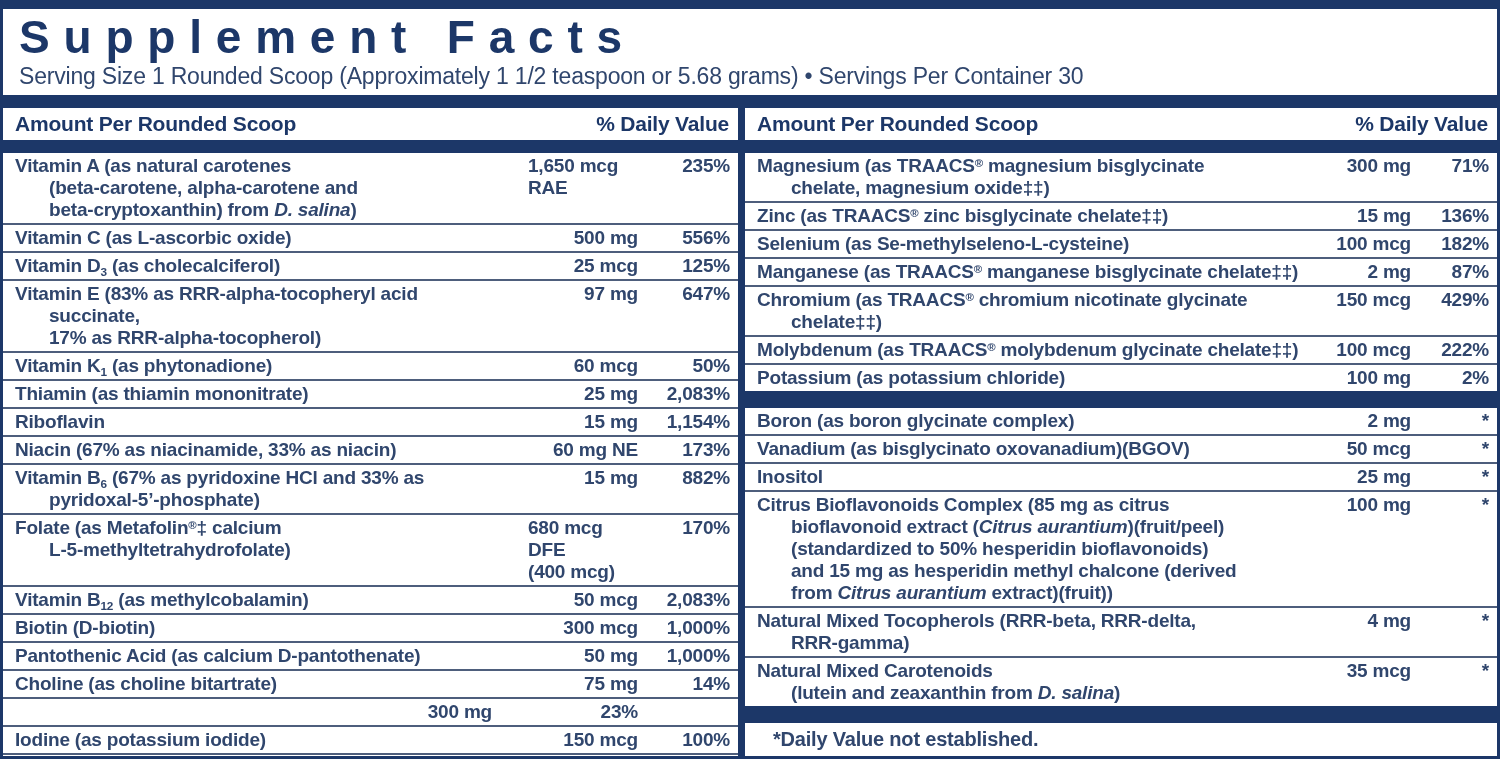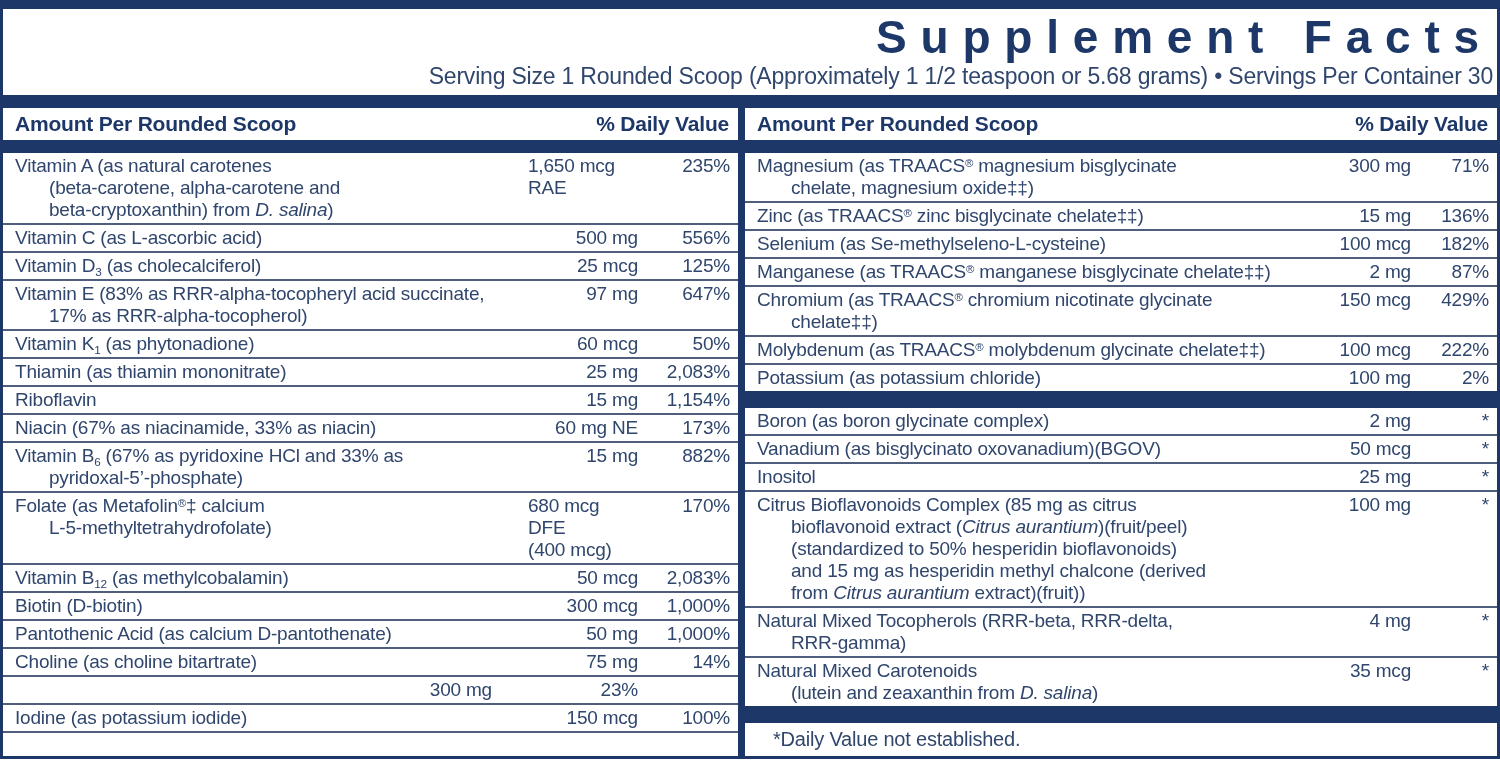--- a/index.html
+++ b/index.html
@@ -14,38 +14,38 @@
     width:1500px;height:769px;background:var(--bg);
     font-family:"Liberation Sans","DejaVu Sans",sans-serif;
     color:var(--text);overflow:hidden;position:relative;
   }
   .label-box{
     border-left:3px solid var(--navy);
     border-right:3px solid var(--navy);
     width:1500px;
   }
   .top-bar{height:9px;background:var(--navy);}
-  .title-wrap{padding:4px 4px 6px 16px;text-align:right;}
+  .title-wrap{padding:4px 4px 6px 16px;}
   .page-title{
     font-size:46px;font-weight:bold;letter-spacing:0.30em;
     color:var(--navy);line-height:1.05;white-space:nowrap;
   }
   .serving{font-size:23px;line-height:26px;color:var(--text);margin-top:2px;letter-spacing:-0.2px;}
   .facts-table{display:flex;align-items:stretch;border-bottom:3px solid var(--navy);}
   .half{display:flex;flex-direction:column;}
   .half.left{width:735px;}
   .half.right{flex:1;}
   .vdiv{width:7px;background:var(--navy);}
   .hbar{height:13px;background:var(--navy);flex:0 0 auto;}
   .chead{
     display:flex;justify-content:space-between;align-items:flex-end;
     font-weight:bold;font-size:21px;color:var(--navy);
     padding:4px 9px 4px 12px;letter-spacing:-0.2px;
   }
-  .rows{display:flex;flex-direction:column;flex:1;}
+  .rows{display:flex;flex-direction:column;flex:1;font-weight:bold;}
   .row{
     display:grid;column-gap:8px;align-items:start;
     padding:2px 8px 2px 12px;
     border-bottom:2px solid var(--rule);
     font-size:19px;line-height:22px;color:var(--text);letter-spacing:-0.2px;
   }
   .half.left  .row{grid-template-columns:1fr 138px 84px;}
   .half.right .row{grid-template-columns:1fr 104px 70px;gap:8px;}
   .row.no-rule{border-bottom:none;}
   .name{white-space:pre-line;padding-left:34px;text-indent:-34px;}
@@ -84,21 +84,21 @@
         <div class="hbar"></div>
         <div class="rows">
             <div class="row">
     <span class="name">Vitamin A (as natural carotenes
 (beta-carotene, alpha-carotene and
 beta-cryptoxanthin) from <i>D. salina</i>)</span>
     <span class="amt"><span class="amt-inner">1,650 mcg RAE</span></span>
     <span class="dv">235%</span>
   </div>
             <div class="row">
-    <span class="name">Vitamin C (as L-ascorbic acid)</span>
+    <span class="name">Vitamin C (as L-ascorbic oxide)</span>
     <span class="amt"><span class="amt-inner">500 mg</span></span>
     <span class="dv">556%</span>
   </div>
             <div class="row">
     <span class="name">Vitamin D<sub>3</sub> (as cholecalciferol)</span>
     <span class="amt"><span class="amt-inner">25 mcg</span></span>
     <span class="dv">125%</span>
   </div>
             <div class="row">
     <span class="name">Vitamin E (83% as RRR-alpha-tocopheryl acid succinate,

